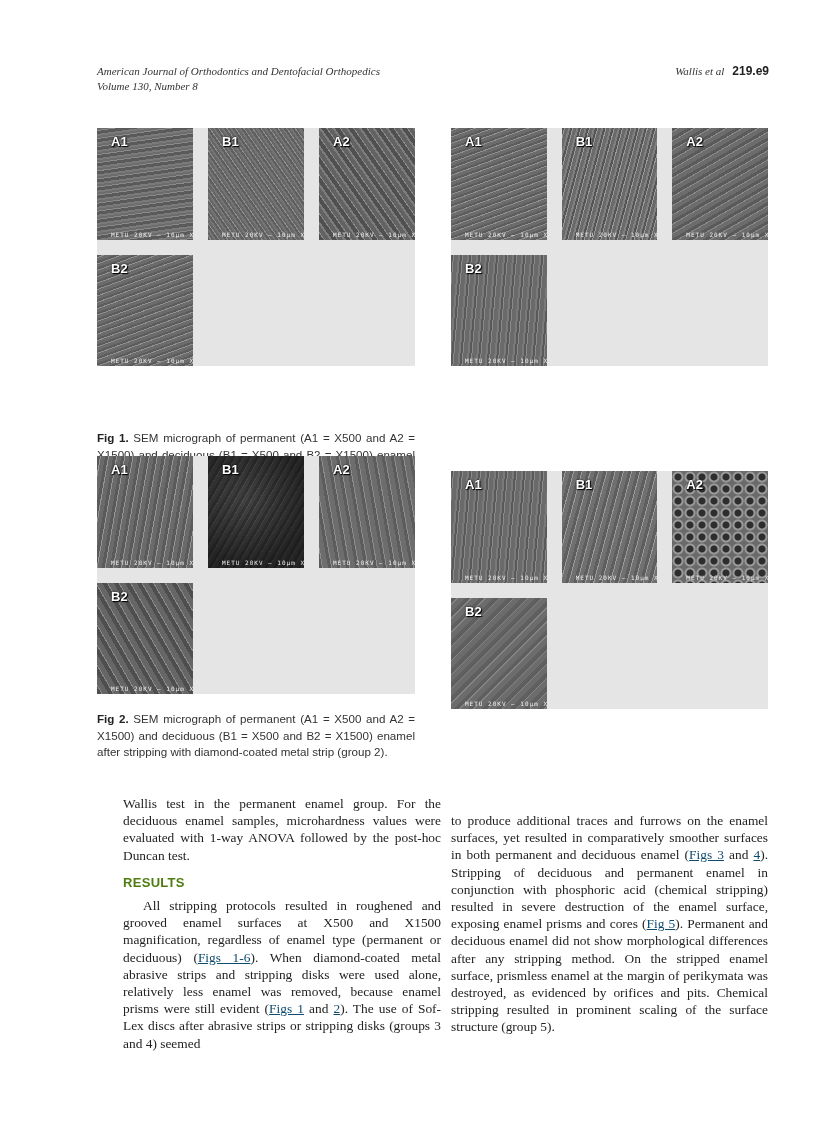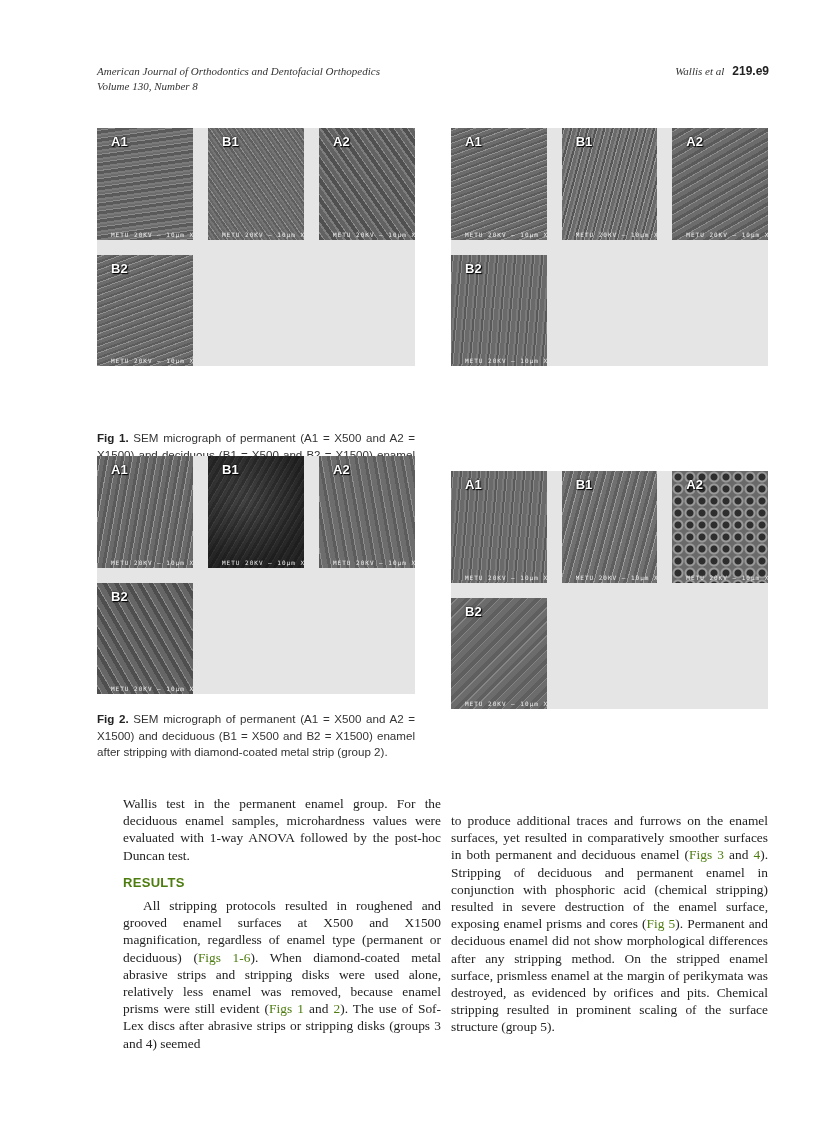--- a/index.html
+++ b/index.html
@@ -25,21 +25,21 @@
     .tex-pit{ background: radial-gradient(circle, #2e2e2e 0 3px, #9a9a9a 4px 5px, #6a6a6a 6px) 0 0/12px 12px; }
     .tex-m  { background: repeating-linear-gradient(135deg, #5f5f5f 0 4px, #858585 4px 5px, #6c6c6c 5px 10px); }
 
     .caption { position: absolute; font-family: "Liberation Sans", sans-serif; font-size: 11.6px; line-height: 16.5px; color: #333; text-align: justify; }
     .caption b { font-weight: bold; color: #222; }
 
     .col { position: absolute; font-family: "Liberation Serif", serif; font-size: 13.4px; line-height: 17.2px; color: #222; text-align: justify; }
     .col p { margin: 0; }
     .col p.indent { text-indent: 20px; }
     .col h2 { font-family: "Liberation Sans", sans-serif; font-weight: bold; font-size: 13px; margin: 10px 0 6px 0; letter-spacing: 0.3px; color: #4d7c0f; }
-    .ref { color: #4d7c0f; }
+    .ref { color: #0c4a6e; text-decoration: underline; }
   </style>
 </head>
 <body>
 
 <div class="page">
 
   <div class="running-head">
     <div>American Journal of Orthodontics and Dentofacial Orthopedics</div>
     <div>Volume 130, Number 8</div>
     <div class="right">

